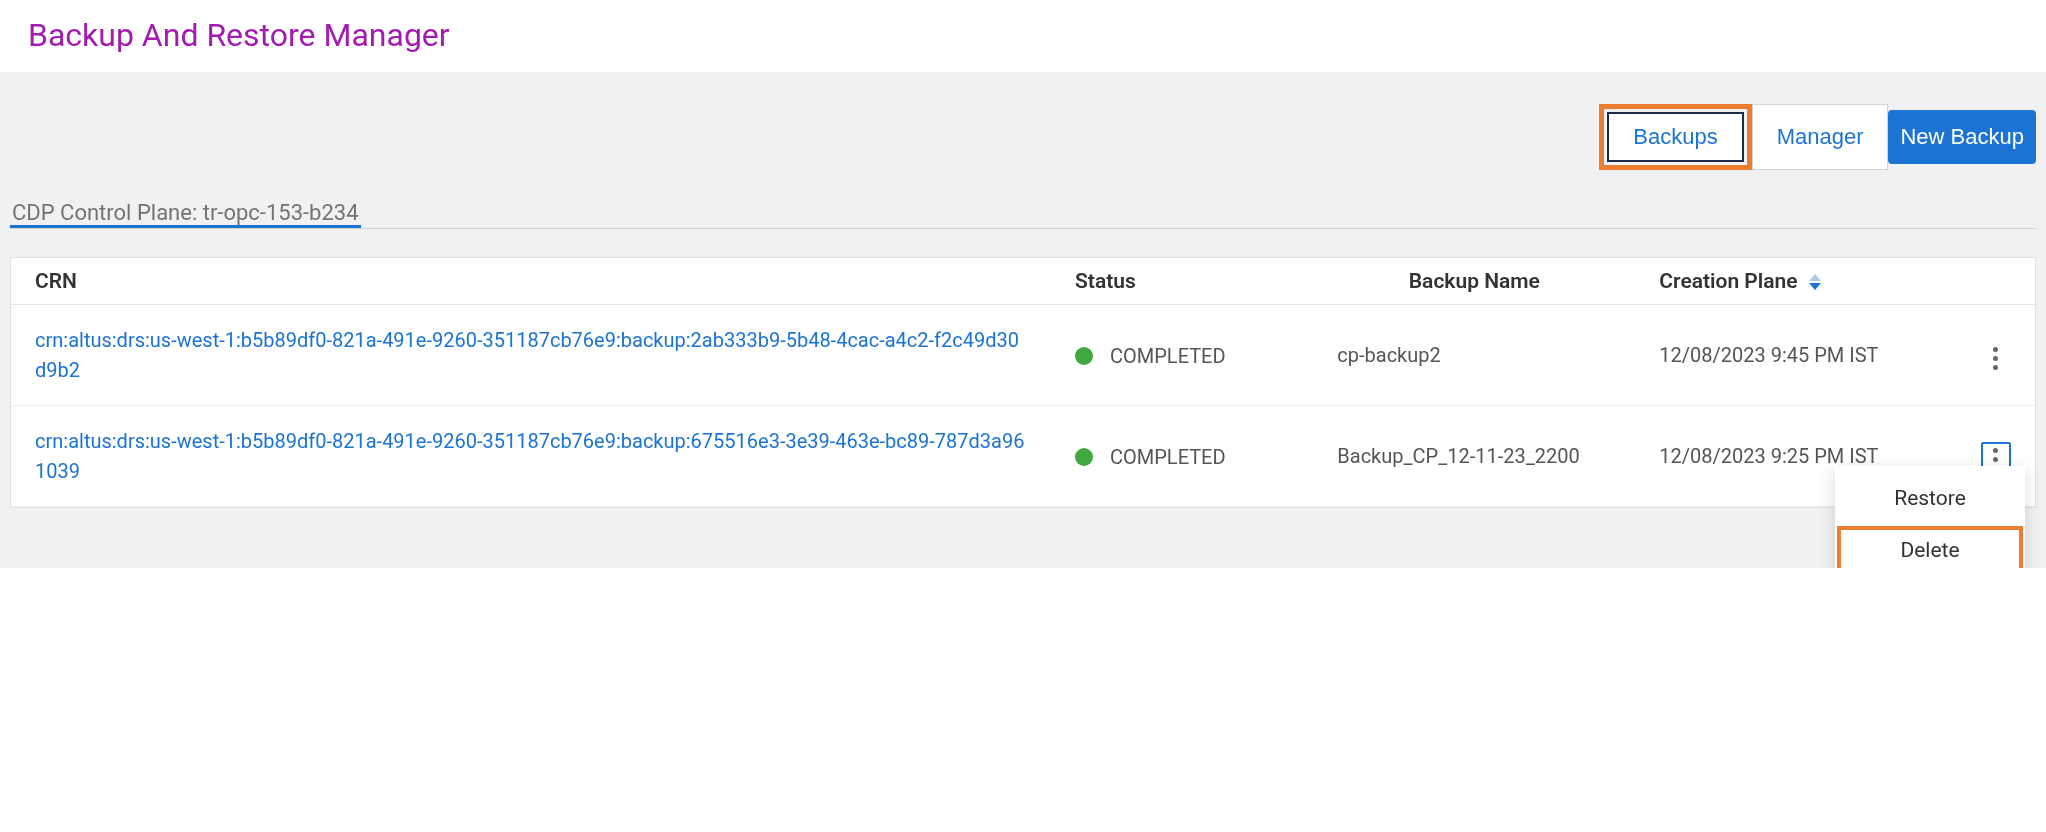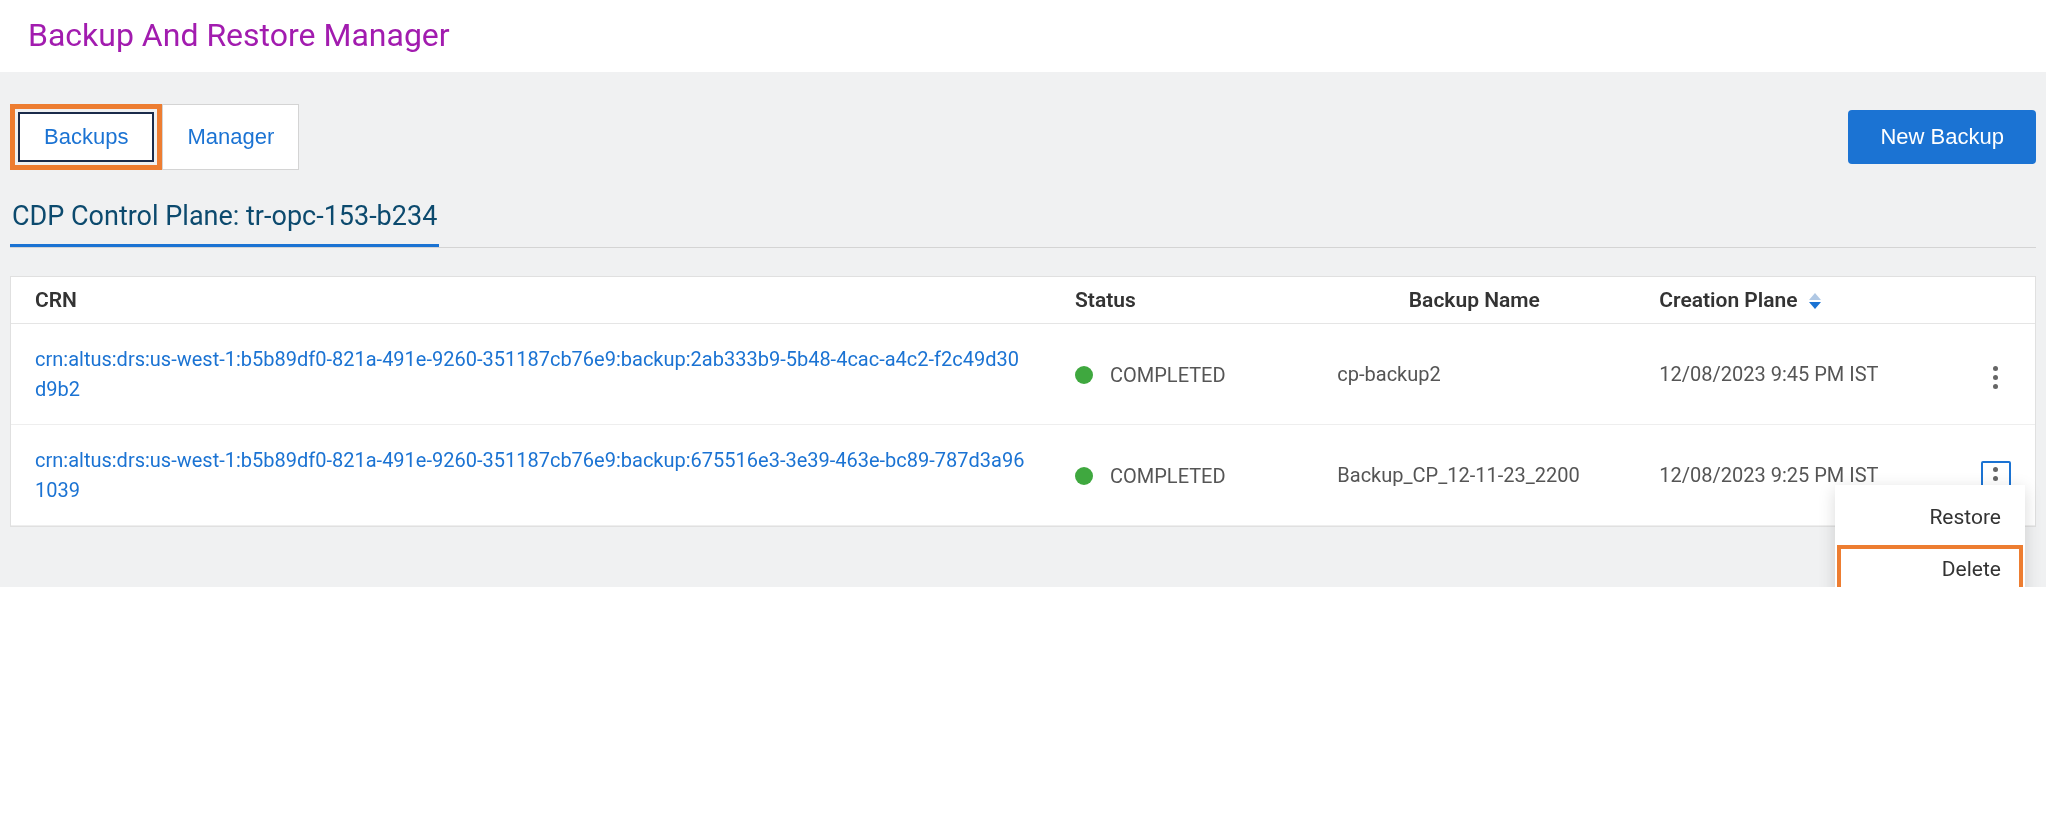--- a/index.html
+++ b/index.html
@@ -15,21 +15,21 @@
     color: #a21caf;
     padding: 16px 28px 18px 28px;
   }
   .content-area {
     background: #f0f1f2;
     padding: 32px 10px 60px 10px;
     margin: 0;
   }
   .toolbar-row {
     display: flex;
-    justify-content: space-between;
+    justify-content: flex-end;
     align-items: center;
     margin-bottom: 20px;
   }
   .tab-group {
     display: flex;
     gap: 0;
   }
   .tab-btn {
     background: #fff;
     border: 1px solid #d4d4d4;
@@ -46,33 +46,33 @@
   .highlight-box {
     border: 5px solid #ed7d31;
     padding: 3px;
     display: inline-flex;
   }
   .new-backup-btn {
     background: #1b73d3;
     color: #fff;
     border: none;
     font-size: 22px;
-    padding: 14px 32px;
+    padding: 14px 12px;
     border-radius: 4px;
     cursor: pointer;
   }
   .subtab-row {
     border-bottom: 1px solid #d4d4d4;
     margin-bottom: 0;
   }
   .subtab {
     display: inline-block;
-    color: #0c4a6e;
-    font-size: 27px;
-    padding: 10px 2px 12px 2px;
+    color: #737373;
+    font-size: 22px;
+    padding: 10px 2px 0 2px;
     border-bottom: 3px solid #1b73d3;
     cursor: pointer;
   }
   .table-wrap {
     background: #fff;
     margin-top: 28px;
     border: 1px solid #e0e0e0;
   }
   table {
     width: 100%;
@@ -157,21 +157,21 @@
     box-shadow: 0 4px 16px rgba(0,0,0,0.15);
     min-width: 190px;
     z-index: 10;
     padding: 6px 0;
   }
   .dropdown-item {
     padding: 14px 24px;
     font-size: 21px;
     color: #333;
     cursor: pointer;
-    text-align: right;
+    text-align: center;
   }
   .dropdown-item.highlighted {
     outline: 4px solid #ed7d31;
     outline-offset: -6px;
   }
 </style>
 </head>
 <body>
 
 <h1 class="page-title">Backup And Restore Manager</h1>

